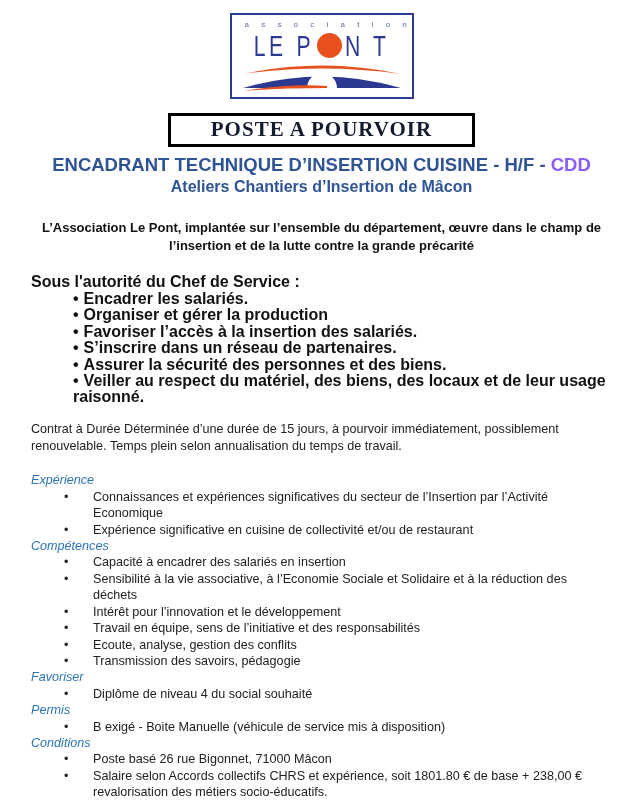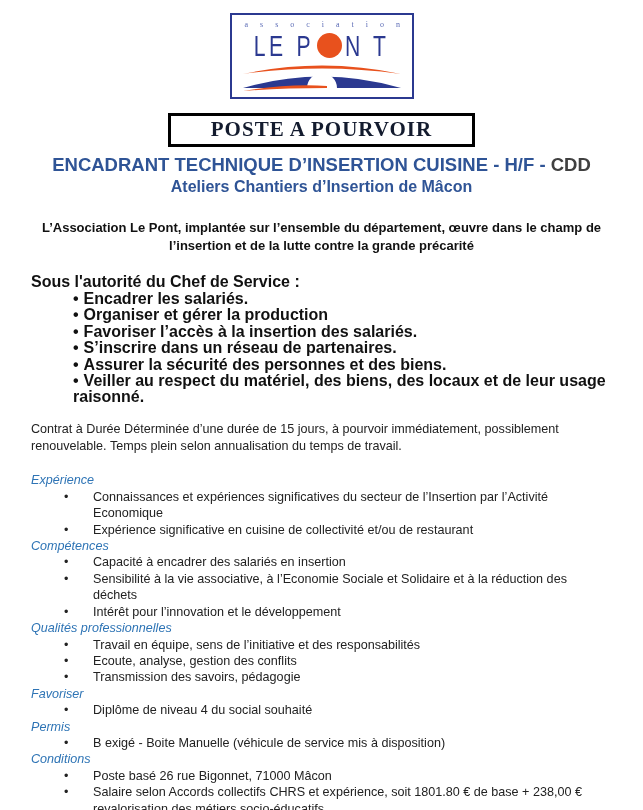--- a/index.html
+++ b/index.html
@@ -14,21 +14,21 @@
 
   
   .logo-box {
     width: 184px; margin: 0 auto;
     border: 2px solid #2b3990;
     padding: 5px 8px 6px 8px;
     background: #fff;
   }
   .logo-assoc {
     color: #5a6ab5; font-size: 8px; letter-spacing: 5px;
-    text-align: left; padding-left: 5px; white-space: nowrap; font-family: Liberation Serif, serif;
+    text-align: left; padding-left: 5px; white-space: nowrap;
   }
   .logo-name { display: flex; align-items: flex-end; justify-content: center; height: 30px; margin-top: 1px; }
   .logo-letters {
     color: #2b3990; font-size: 23px; font-weight: 500;
     letter-spacing: 4px; transform: scale(0.92, 1.28);
     white-space: nowrap;
   }
   .logo-o { width: 25px; height: 25px; border-radius: 50%; background: #e8511d; margin: 0 1px 2px 0; flex: 0 0 auto; }
   .logo-bridge { display: block; margin: 1px auto 0 auto; }
 
@@ -40,21 +40,21 @@
     text-align: center;
   }
   .banner-text {
     font-family: "Liberation Serif", serif;
     font-weight: bold; font-size: 21px; letter-spacing: 1px;
     color: #131b2e;
   }
 
   
   .job-title { margin-top: 7px; text-align: center; font-weight: bold; font-size: 18.5px; color: #2F5496; white-space: nowrap; }
-  .job-title .cdd { color: #404040; }
+  .job-title .cdd { color: #8b5cf6; }
   .job-subtitle { margin-top: 2px; text-align: center; font-weight: bold; font-size: 16px; color: #2F5496; }
 
   
   .intro {
     margin: 23px auto 0 auto; width: 566px;
     text-align: center; font-weight: bold; font-size: 13px; line-height: 17.5px;
     color: #111;
   }
 
   
@@ -127,21 +127,20 @@
       <li>Expérience significative en cuisine de collectivité et/ou de restaurant</li>
     </ul>
 
     <div class="section-heading">Compétences</div>
     <ul class="dot-list">
       <li>Capacité à encadrer des salariés en insertion</li>
       <li>Sensibilité à la vie associative, à l’Economie Sociale et Solidaire et à la réduction des déchets</li>
       <li>Intérêt pour l’innovation et le développement</li>
     </ul>
 
-    <div class="section-heading">Qualités professionnelles</div>
     <ul class="dot-list">
       <li>Travail en équipe, sens de l’initiative et des responsabilités</li>
       <li>Ecoute, analyse, gestion des conflits</li>
       <li>Transmission des savoirs, pédagogie</li>
     </ul>
 
     <div class="section-heading">Favoriser</div>
     <ul class="dot-list">
       <li>Diplôme de niveau 4 du social souhaité</li>
     </ul>

